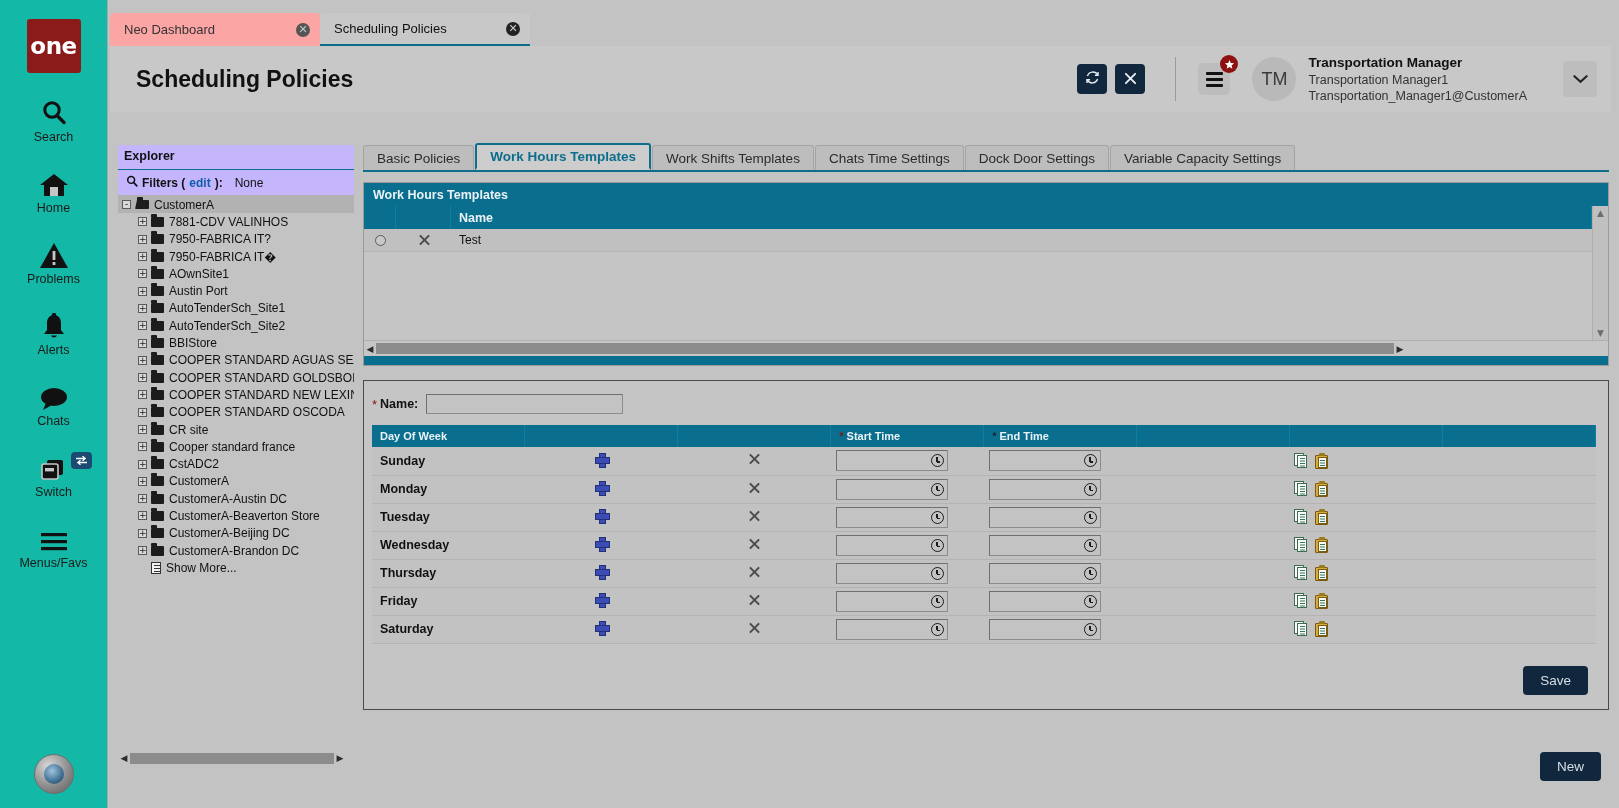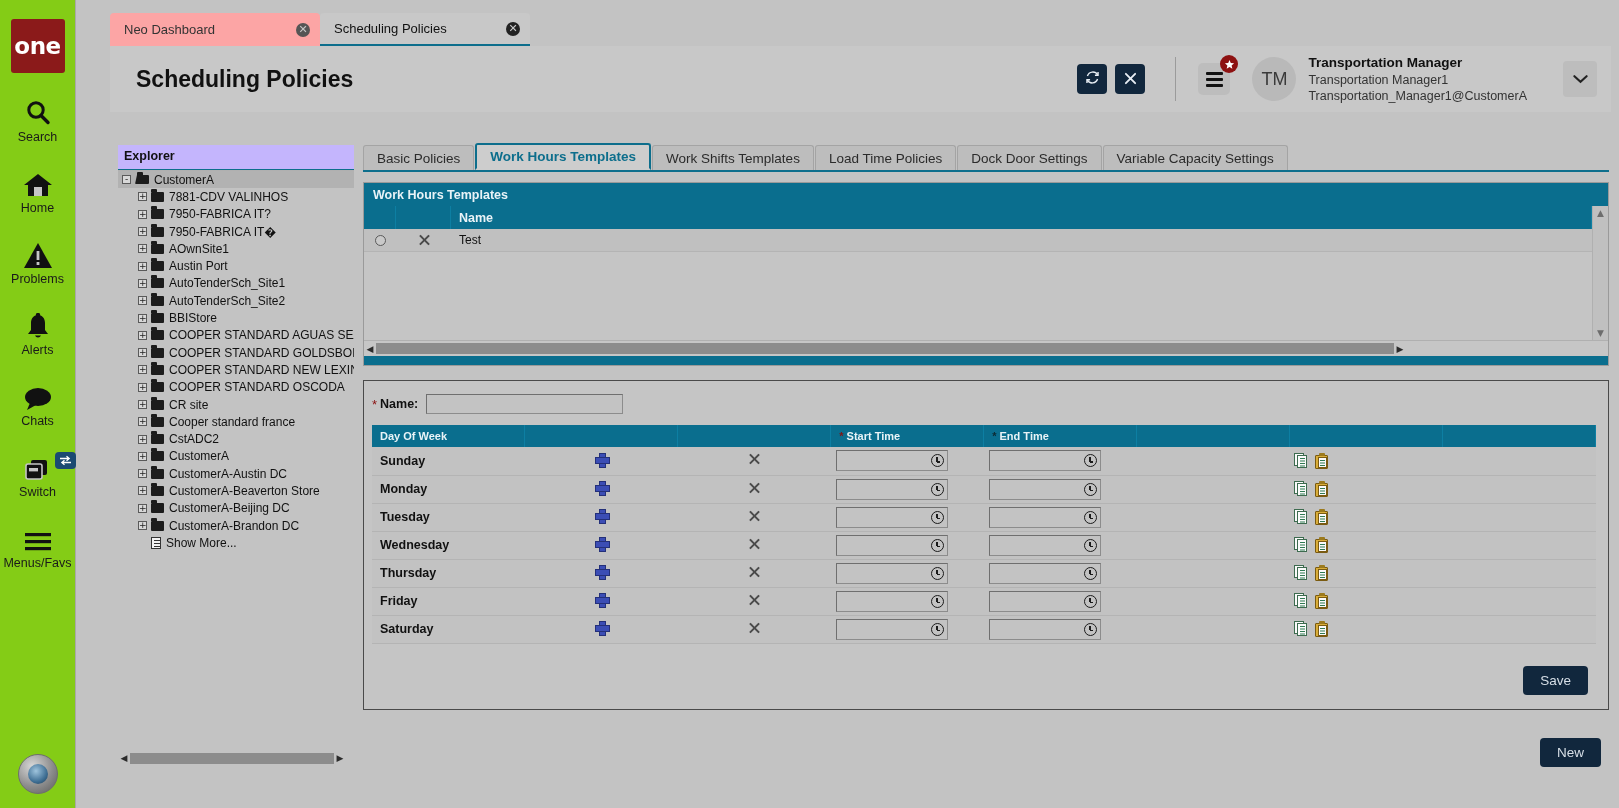--- a/index.html
+++ b/index.html
@@ -7,22 +7,22 @@
     margin: 0; padding: 0;
     width: 1619px; height: 808px;
     overflow: hidden;
     font-family: "Liberation Sans", sans-serif;
     background: #c0c0c0;
   }
   #app { position: relative; width: 1619px; height: 808px; background: #c3c3c3; }
 
   
   #rail {
-    position: absolute; left: 0; top: 0; width: 76px; height: 808px;
-    background: #84cc16;
+    position: absolute; left: 0; top: 0; width: 108px; height: 808px;
+    background: #14b8a6;
     border-right: 1px solid #a8a8a8;
     display: flex; flex-direction: column; align-items: center;
   }
   #rail-logo {
     width: 54px; height: 54px; margin-top: 19px;
     background: #8b1a1a; border-radius: 3px;
     display: flex; align-items: center; justify-content: center;
     color: #fff; font-size: 23px; font-weight: bold; letter-spacing: -0.5px;
     font-family: "DejaVu Sans", sans-serif;
   }
@@ -358,21 +358,21 @@
     position:absolute; left:4px; top:0; width:6px; height:3px;
     background:#9c7a1c; border-radius:1px; z-index:2;
   }
 
   #save-row { display: flex; justify-content: flex-end; margin-top: 22px; padding-right: 8px; }
   .dark-btn {
     background: #11273d; color: #d7dfe7; font-size: 13.5px;
     padding: 7px 17px; border-radius: 4px; cursor: pointer; border: none;
     font-family: "Liberation Sans", sans-serif;
   }
-  #new-row { display: flex; justify-content: flex-end; margin-top: 28px; padding-right: 8px; }
+  #new-row { display: flex; justify-content: flex-end; margin-top: 42px; padding-right: 8px; }
 </style>
 </head>
 <body>
 
 <div id="app">
 
   <div id="rail">
     <div id="rail-logo">one</div>
 
     <div class="rail-item">
@@ -515,20 +515,32 @@
           <svg width="15" height="10" viewBox="0 0 16 10">
               <path d="M1.5 2 L8 8 L14.5 2" stroke="#222" stroke-width="2.2" fill="none" stroke-linecap="round"></path>
             </svg>
         </span>
       </div>
     </div>
   </div>
 
   <div id="explorer">
     <div id="explorer-title">Explorer</div>
+    <div id="explorer-filters">
+      <span>
+        <svg width="12" height="12" viewBox="0 0 14 14">
+            <circle cx="6" cy="5.7" r="4" fill="none" stroke="#111" stroke-width="1.8"></circle>
+            <line x1="8.8" y1="8.6" x2="12.6" y2="12.6" stroke="#111" stroke-width="2" stroke-linecap="round"></line>
+          </svg>
+      </span>
+      <span class="fl-label">Filters (</span>
+      <span class="fl-edit">edit</span>
+      <span class="fl-label">):</span>
+      <span class="fl-val">None</span>
+    </div>
     <div id="tree">
         <div class="tree-row root">
           <span class="tw">-</span>
           <span class="folder open"></span>
           <span>CustomerA</span>
         </div>
         <div class="tree-row">
           <span class="ind"></span>
           <span class="tw">+</span>
           <span class="folder"></span>
@@ -668,21 +680,21 @@
         <div class="itab">
           <span>Basic Policies</span>
         </div>
         <div class="itab active">
           <span>Work Hours Templates</span>
         </div>
         <div class="itab">
           <span>Work Shifts Templates</span>
         </div>
         <div class="itab">
-          <span>Load Time Policies</span>
+          <span>Chats Time Settings</span>
         </div>
         <div class="itab">
           <span>Dock Door Settings</span>
         </div>
         <div class="itab">
           <span>Variable Capacity Settings</span>
         </div>
       </div>
 
     <div id="grid-card">

